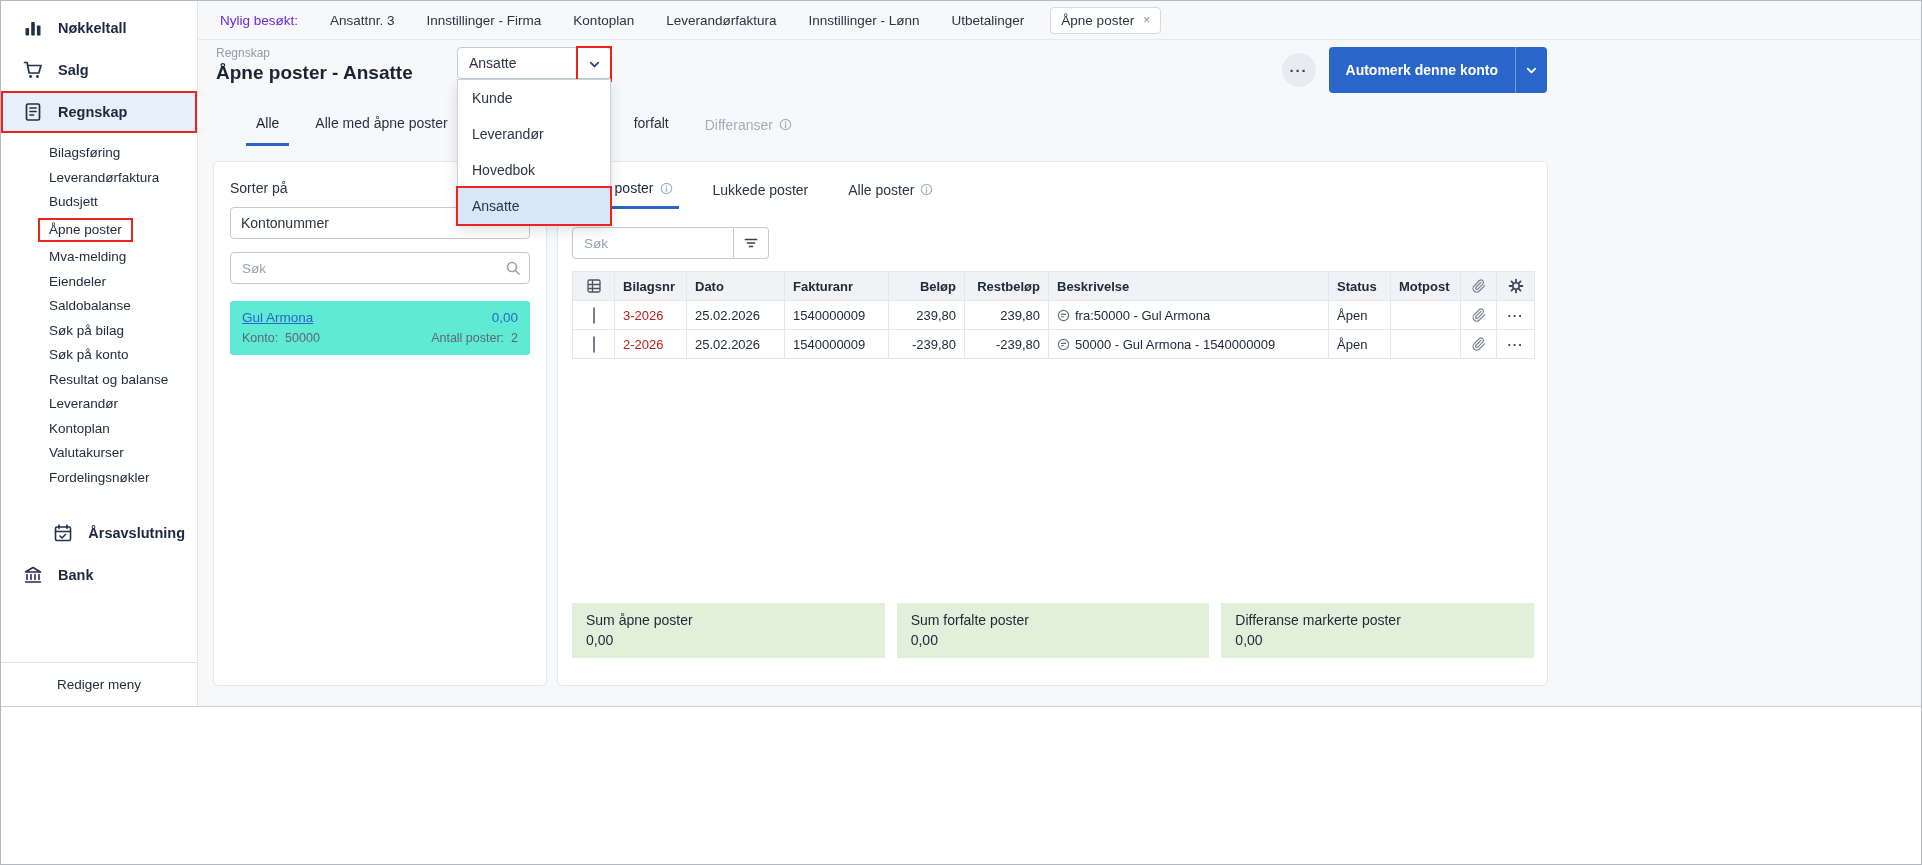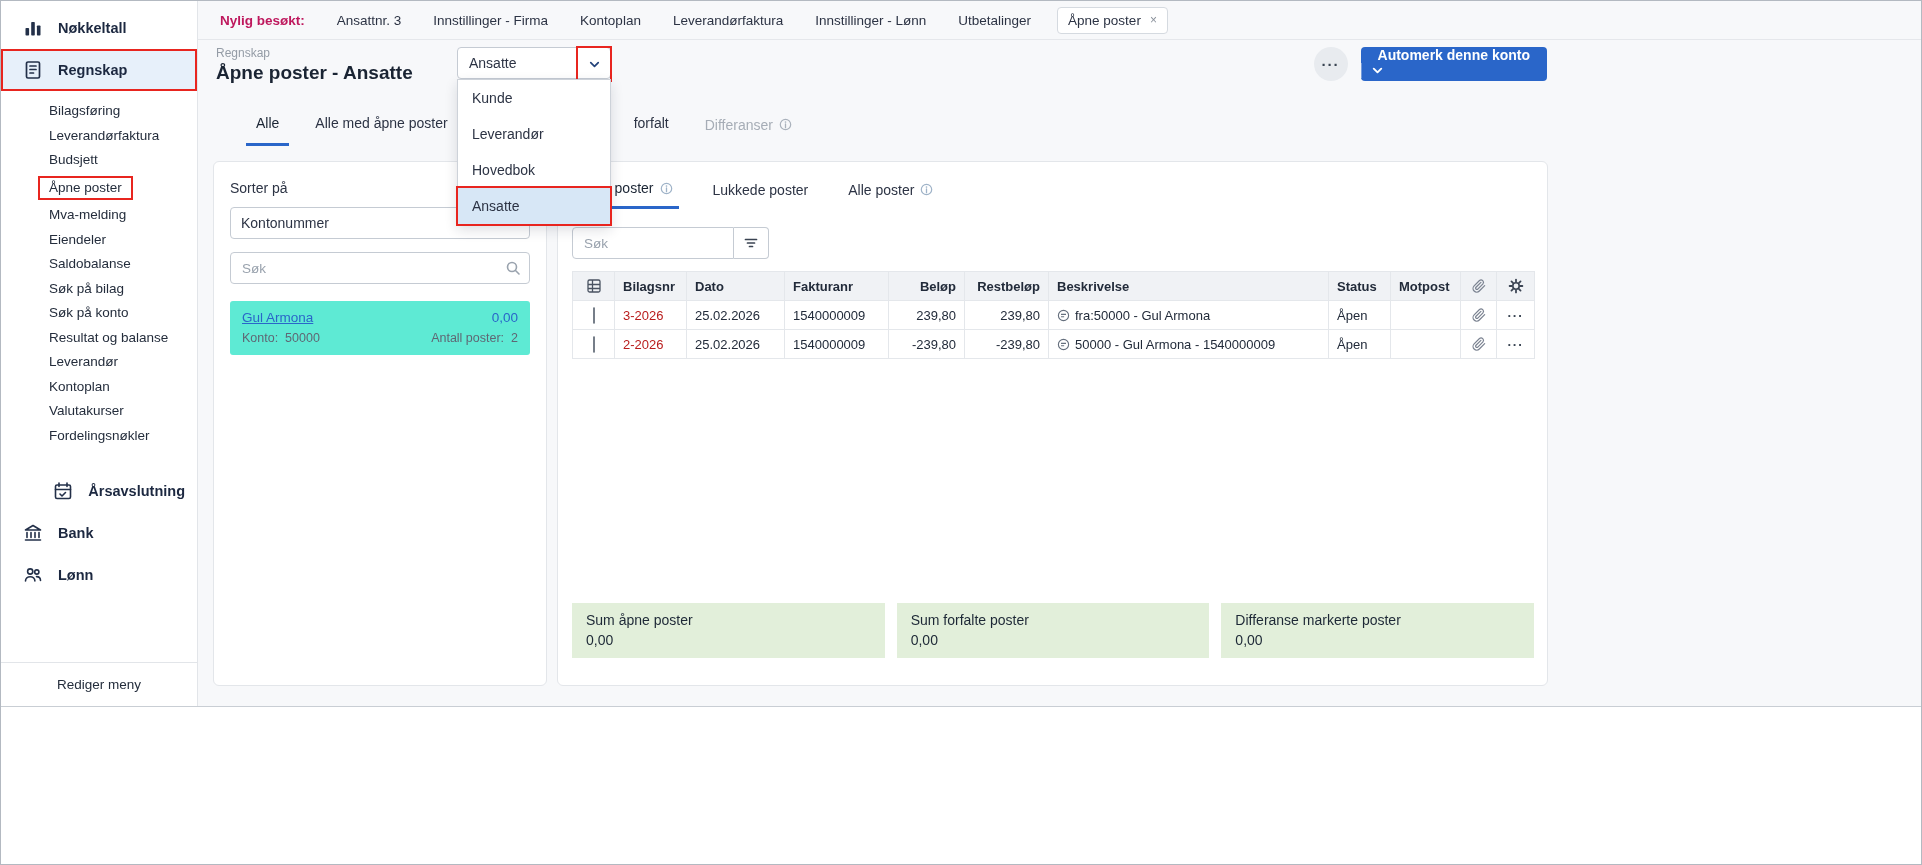--- a/index.html
+++ b/index.html
@@ -16,21 +16,21 @@
   .red-outline { outline:2px solid #e8251f; outline-offset:-2px; }
   .sub-list { padding:8px 0 4px; }
   .sub-item { padding:5px 12px 5px 48px; font-size:13.5px; color:#242d3c; cursor:pointer; line-height:14.5px; }
   .sub-item.annotated .ann { outline:2px solid #e8251f; outline-offset:0; display:inline-block; padding:3px 9px; margin-left:-9px; }
   .group-gap { margin-top:18px;justify-content:flex-end; }
   .sidebar-footer { margin-top:auto; border-top:1px solid #e2e5e9; text-align:center; padding:14px 22px; font-size:13.5px; color:#242d3c; cursor:pointer; }
 
   
   .main { flex:1; background:#f7f8fa; position:relative; overflow:hidden; }
   .topbar { height:39px; display:flex; align-items:center; gap:32px; padding:0 22px; border-bottom:1px solid #e5e7eb; font-size:13.5px; color:#2c3344; }
-  .recent-label { color:#be185d;font-weight:bold; }
+  .recent-label { color:#6d28d9; }
   .recent-item { cursor:pointer; white-space:nowrap; }
   .recent-chip { background:#fff; border:1px solid #d5dae0; border-radius:4px; padding:5px 10px; display:flex; gap:9px; align-items:center; cursor:pointer; margin-left:-6px; }
   .close-x { color:#8a919b; font-size:12px; cursor:pointer; }
 
   .inner { position:relative; width:1351px; height:667px; }
 
   .title-block { position:absolute; left:18px; top:6px; }
   .breadcrumb { font-size:12px; color:#949ca6; }
   .page-title { font-size:19px; font-weight:700; color:#1a2433; margin-top:2px; }
 
@@ -38,21 +38,21 @@
   .chev-annotation { position:absolute; top:-2px; right:-2px; height:36px; width:36px; border:2px solid #e8251f; display:flex; align-items:center; justify-content:center; color:#23427a; }
   .chev-annotation svg { width:15px; height:15px; }
 
   .dropdown-menu { position:absolute; left:259px; top:39px; width:154px; background:#fff; border:1px solid #cdd2d9; box-shadow:0 5px 12px rgba(20,30,50,.14); z-index:60; }
   .dropdown-item { height:36px; display:flex; align-items:center; padding:0 14px; font-size:14px; color:#2c3344; cursor:pointer; }
   .dropdown-item.selected { background:#d7e7f6; }
   .dropdown-item.annotated { outline:2px solid #e8251f; }
 
   .header-controls { position:absolute; top:7px; right:2px; display:flex; align-items:center; gap:13px; }
   .more-circle { width:34px; height:34px; border-radius:50%; border:none; background:#e8ebef; color:#394452; font-size:15px; font-weight:700; letter-spacing:1px; cursor:pointer; display:flex; align-items:center; justify-content:center; font-family:inherit; }
-  .split-button { height:34px; background:#2a66c9; border-radius:4px; display:flex; align-items:stretch; color:#fff; cursor:pointer; overflow:hidden;flex-direction:column; }
+  .split-button { height:46px; background:#2a66c9; border-radius:4px; display:flex; align-items:stretch; color:#fff; cursor:pointer; overflow:hidden; }
   .split-main { display:flex; align-items:center; padding:0 17px; font-size:14px; font-weight:700; }
   .split-chev { width:32px; display:flex; align-items:center; justify-content:center; border-left:1px solid rgba(255,255,255,.35); }
   .split-chev svg { width:15px; height:15px; }
 
   .page-tabs { position:absolute; left:0; top:69px; display:flex; padding-left:48px; font-size:14px; }
   .ptab { padding:6px 10px 12px; color:#2c3344; cursor:pointer; white-space:nowrap; margin-right:16px; }
   .ptab.active { color:#1a2433; border-bottom:3px solid #2a66c9; }
   .ptab.partial { margin-left:150px; }
   .ptab.disabled { color:#a6adb6; cursor:default; display:flex; gap:6px; align-items:center; }
 
@@ -113,20 +113,30 @@
     <aside class="sidebar">
       <div class="nav-item">
         <span class="icn">
             <svg viewBox="0 0 20 20">
               <rect x="2.5" y="10" width="3.6" height="7.5" rx="0.8" fill="#233049"></rect>
               <rect x="8.2" y="4" width="3.6" height="13.5" rx="0.8" fill="#233049"></rect>
               <rect x="13.9" y="7.5" width="3.6" height="10" rx="0.8" fill="#233049"></rect>
             </svg>
           </span>
         <span>Nøkkeltall</span>
+      </div>
+      <div class="nav-item">
+        <span class="icn">
+            <svg viewBox="0 0 20 20" fill="none" stroke="#233049" stroke-width="1.7" stroke-linecap="round" stroke-linejoin="round">
+              <path d="M1.5 2.5h2.6l2 10.5h9.7l2.2-7.5H5.1"></path>
+              <circle cx="7.6" cy="16.5" r="1.4" fill="#233049" stroke="none"></circle>
+              <circle cx="14.4" cy="16.5" r="1.4" fill="#233049" stroke="none"></circle>
+            </svg>
+          </span>
+        <span>Salg</span>
       </div>
       <div class="nav-item active red-outline">
         <span class="icn">
             <svg viewBox="0 0 20 20" fill="none" stroke="#233049" stroke-width="1.7" stroke-linejoin="round">
               <rect x="3.5" y="2" width="13" height="16" rx="1.5"></rect>
               <path d="M7 6h6M7 9.5h6M7 13h3.5" stroke-linecap="round"></path>
             </svg>
           </span>
         <span>Regnskap</span>
       </div>
@@ -158,31 +168,20 @@
       </div>
       <div class="nav-item">
         <span class="icn">
             <svg viewBox="0 0 20 20" fill="none" stroke="#233049" stroke-width="1.6" stroke-linecap="round" stroke-linejoin="round">
               <path d="M2.5 7L10 2.5 17.5 7z"></path>
               <path d="M4 9.5v5M8 9.5v5M12 9.5v5M16 9.5v5"></path>
               <path d="M2.5 17h15"></path>
             </svg>
           </span>
         <span>Bank</span>
-      </div>
-      <div class="nav-item">
-        <span class="icn">
-            <svg viewBox="0 0 20 20" fill="none" stroke="#233049" stroke-width="1.6" stroke-linecap="round" stroke-linejoin="round">
-              <circle cx="7.2" cy="6.5" r="2.6"></circle>
-              <path d="M2.5 16c0-2.6 2.1-4.3 4.7-4.3s4.7 1.7 4.7 4.3"></path>
-              <circle cx="13.8" cy="7" r="2.1"></circle>
-              <path d="M13.5 11.6c2.3.1 4 1.7 4 3.9"></path>
-            </svg>
-          </span>
-        <span>Lønn</span>
       </div>
       <div class="sidebar-footer">Rediger meny</div>
     </aside>
 
     <div class="main">
 
       <div class="topbar">
         <span class="recent-label">Nylig besøkt:</span>
         <span class="recent-item">Ansattnr. 3</span>
         <span class="recent-item">Innstillinger - Firma</span>

